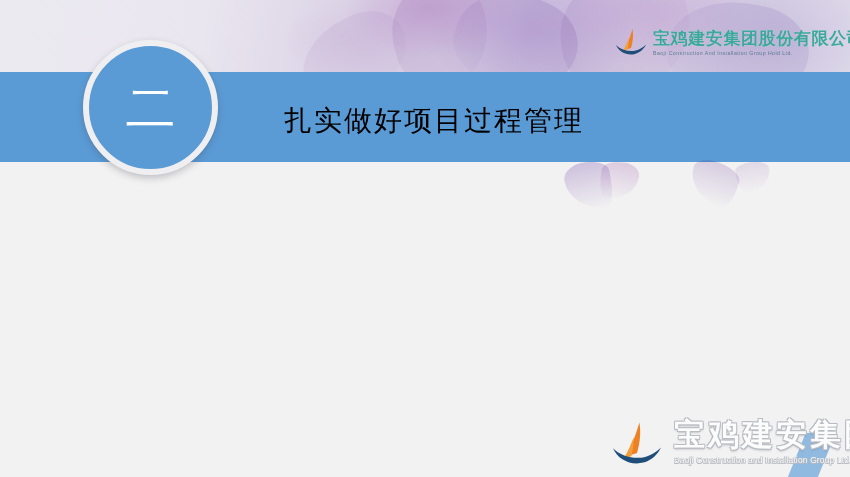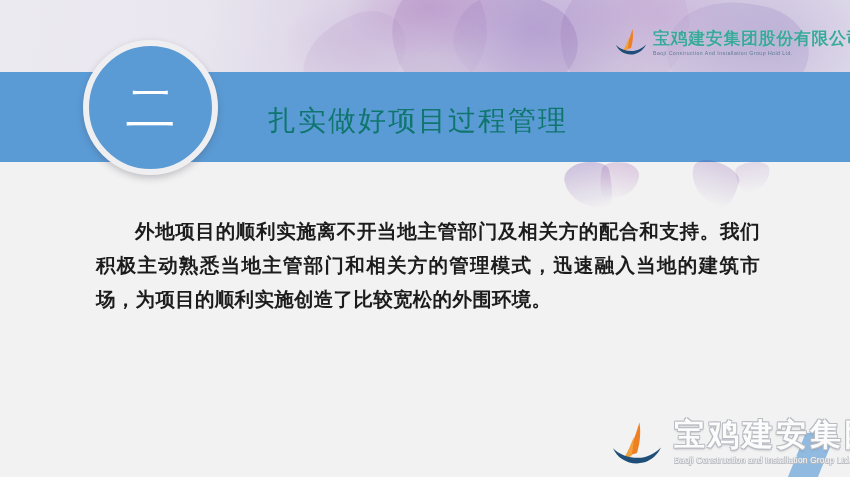--- a/index.html
+++ b/index.html
@@ -108,23 +108,23 @@
 
   
   .banner {
     position: absolute;
     left: 0; top: 72px;
     width: 850px; height: 90px;
     background: #5b9bd5;
   }
   .banner-title {
     position: absolute;
-    left: 268px; top: 102px;
+    left: 284px; top: 102px;
     font-size: 28px;
-    color: #0f766e;
+    color: #000000;
     letter-spacing: 2px;
     white-space: nowrap;
     font-family: "Liberation Serif", "DejaVu Serif", serif;
   }
 
   
   .badge {
     position: absolute;
     left: 83px; top: 40px;
     width: 135px; height: 135px;
@@ -235,21 +235,20 @@
       <div class="hl-en">Baoji Construction And Installation Group Hold Ltd.</div>
     </div>
   </div>
 
   <div class="badge">
     <span class="badge-num">二</span>
   </div>
 
   <div class="banner-title">扎实做好项目过程管理</div>
 
-  <div class="body-copy">外地项目的顺利实施离不开当地主管部门及相关方的配合和支持。我们积极主动熟悉当地主管部门和相关方的管理模式，迅速融入当地的建筑市场，为项目的顺利实施创造了比较宽松的外围环境。</div>
 
   <div class="footer-logo">
     <div class="fl-diag"></div>
     <svg class="fl-mark" viewBox="0 0 68 60">
       <path d="M37 2 C33 16 27 32 21 44 L34 40 C38 27 39 13 37 2 Z" fill="#EE7F22"></path>
       <path d="M30 20 C26 30 22 40 17 47 L27 44 C29 36 30 27 30 20 Z" fill="#F2A03C"></path>
       <path d="M4 34 C10 48 26 56 42 52 C52 49 60 42 64 33 C56 41 46 46 35 46 C23 46 12 42 4 34 Z" fill="#1F4E79"></path>
     </svg>
     <div class="fl-text">
       <div class="fl-cn">宝鸡建安集团</div>

